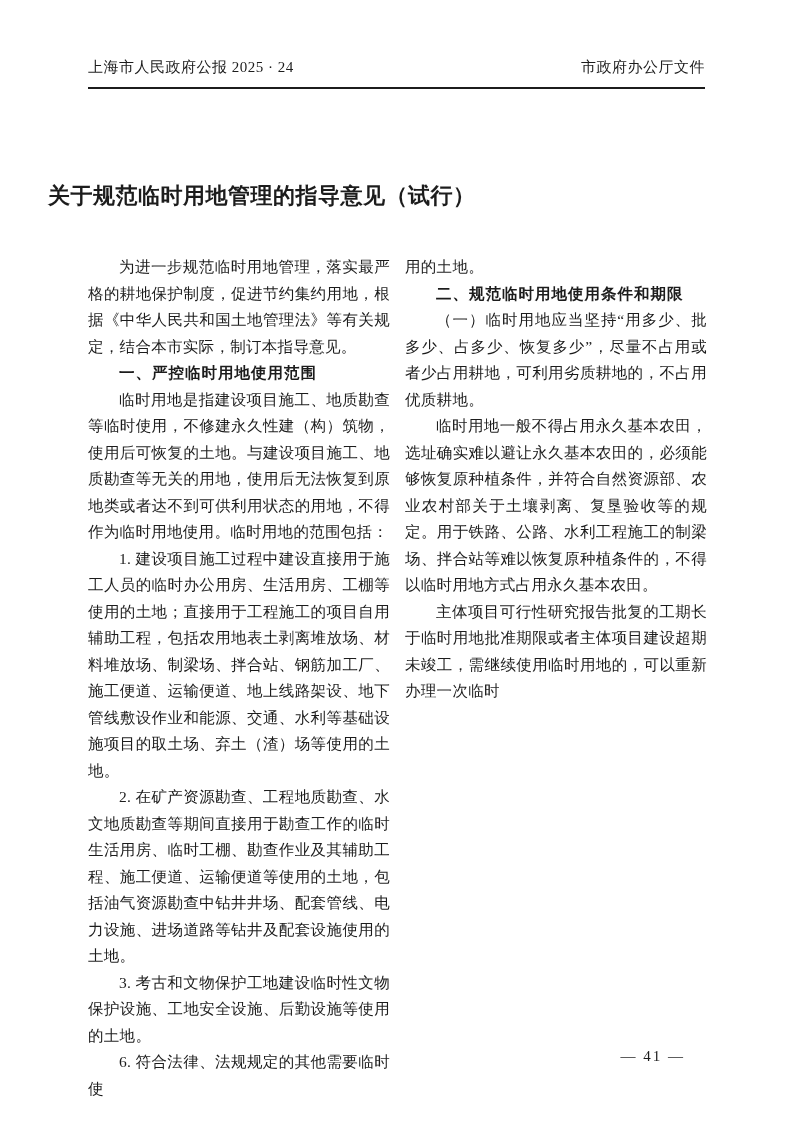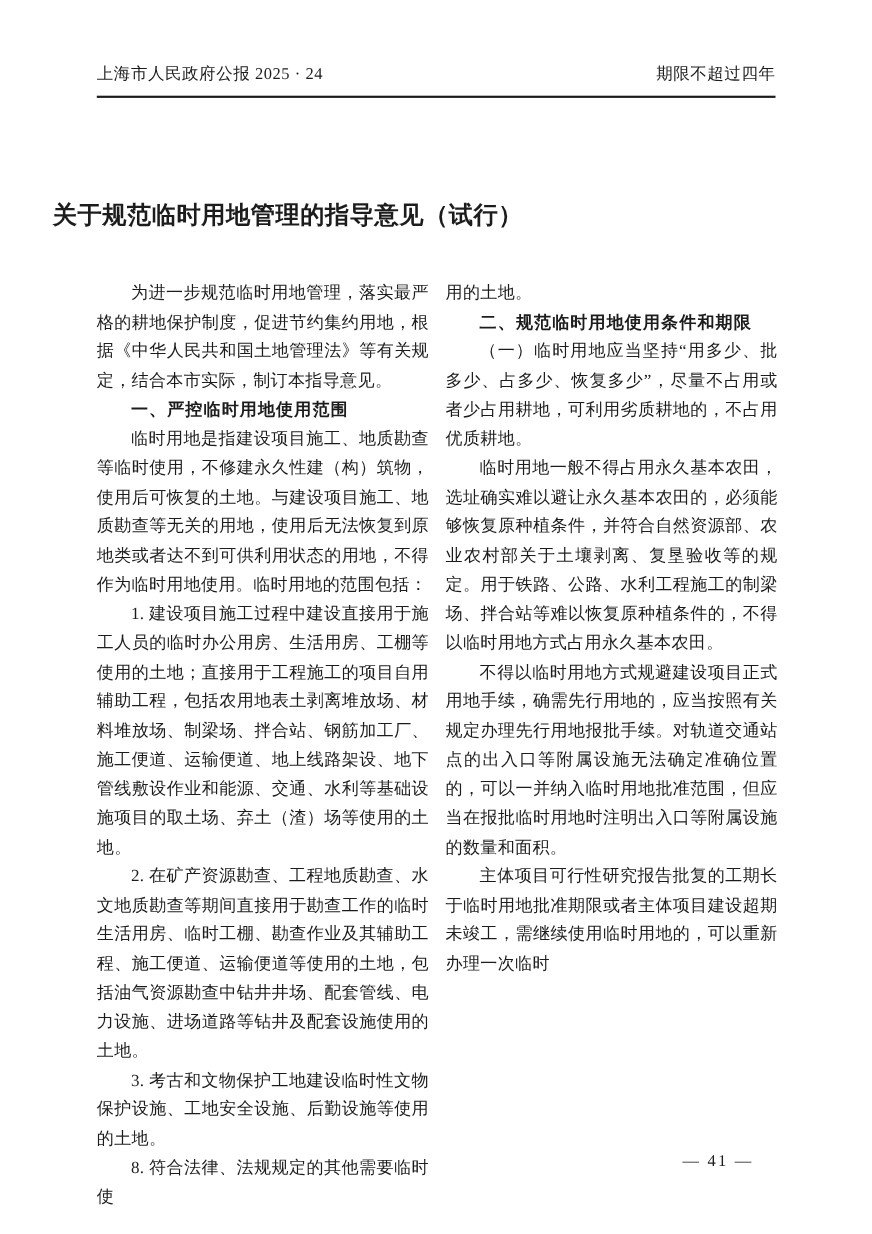--- a/index.html
+++ b/index.html
@@ -80,40 +80,39 @@
     margin-top: 25px;
   }
 </style>
 </head>
 <body>
 
 <div class="page">
 
   <div class="page-header">
     <span>上海市人民政府公报 2025 · 24</span>
-    <span>期限不超过四年</span>
+    <span>市政府办公厅文件</span>
   </div>
 
   <h1 class="doc-title">关于规范临时用地管理的指导意见（试行）</h1>
 
   <div class="columns">
     <div class="col">
       <p>为进一步规范临时用地管理，落实最严格的耕地保护制度，促进节约集约用地，根据《中华人民共和国土地管理法》等有关规定，结合本市实际，制订本指导意见。</p>
       <p class="heading">一、严控临时用地使用范围</p>
       <p>临时用地是指建设项目施工、地质勘查等临时使用，不修建永久性建（构）筑物，使用后可恢复的土地。与建设项目施工、地质勘查等无关的用地，使用后无法恢复到原地类或者达不到可供利用状态的用地，不得作为临时用地使用。临时用地的范围包括：</p>
       <p>1. 建设项目施工过程中建设直接用于施工人员的临时办公用房、生活用房、工棚等使用的土地；直接用于工程施工的项目自用辅助工程，包括农用地表土剥离堆放场、材料堆放场、制梁场、拌合站、钢筋加工厂、施工便道、运输便道、地上线路架设、地下管线敷设作业和能源、交通、水利等基础设施项目的取土场、弃土（渣）场等使用的土地。</p>
       <p>2. 在矿产资源勘查、工程地质勘查、水文地质勘查等期间直接用于勘查工作的临时生活用房、临时工棚、勘查作业及其辅助工程、施工便道、运输便道等使用的土地，包括油气资源勘查中钻井井场、配套管线、电力设施、进场道路等钻井及配套设施使用的土地。</p>
       <p>3. 考古和文物保护工地建设临时性文物保护设施、工地安全设施、后勤设施等使用的土地。</p>
-      <p>8. 符合法律、法规规定的其他需要临时使</p>
+      <p>6. 符合法律、法规规定的其他需要临时使</p>
     </div>
     <div class="col">
       <p class="cont">用的土地。</p>
       <p class="heading">二、规范临时用地使用条件和期限</p>
       <p>（一）临时用地应当坚持“用多少、批多少、占多少、恢复多少”，尽量不占用或者少占用耕地，可利用劣质耕地的，不占用优质耕地。</p>
       <p>临时用地一般不得占用永久基本农田，选址确实难以避让永久基本农田的，必须能够恢复原种植条件，并符合自然资源部、农业农村部关于土壤剥离、复垦验收等的规定。用于铁路、公路、水利工程施工的制梁场、拌合站等难以恢复原种植条件的，不得以临时用地方式占用永久基本农田。</p>
-      <p>不得以临时用地方式规避建设项目正式用地手续，确需先行用地的，应当按照有关规定办理先行用地报批手续。对轨道交通站点的出入口等附属设施无法确定准确位置的，可以一并纳入临时用地批准范围，但应当在报批临时用地时注明出入口等附属设施的数量和面积。</p>
       <p>主体项目可行性研究报告批复的工期长于临时用地批准期限或者主体项目建设超期未竣工，需继续使用临时用地的，可以重新办理一次临时</p>
     </div>
   </div>
 
   <div class="page-number">— 41 —</div>
 
 </div>
 
 </body></html>

